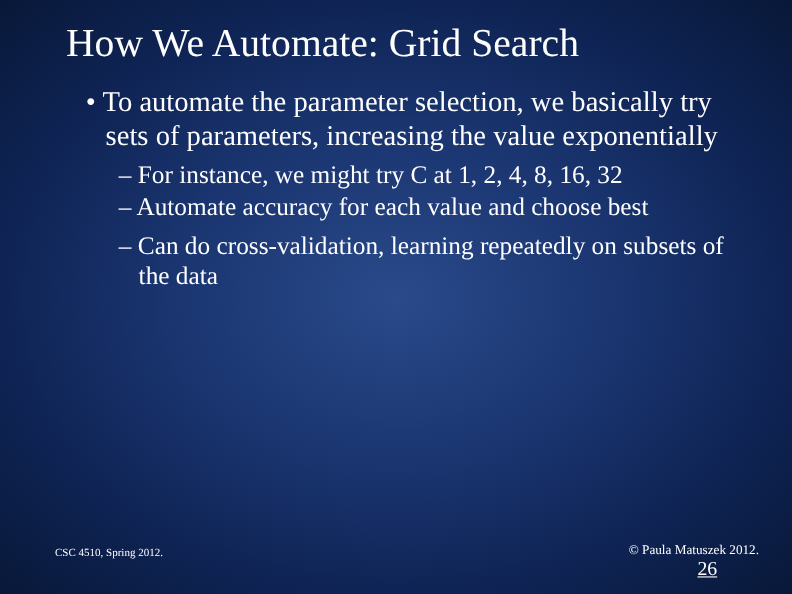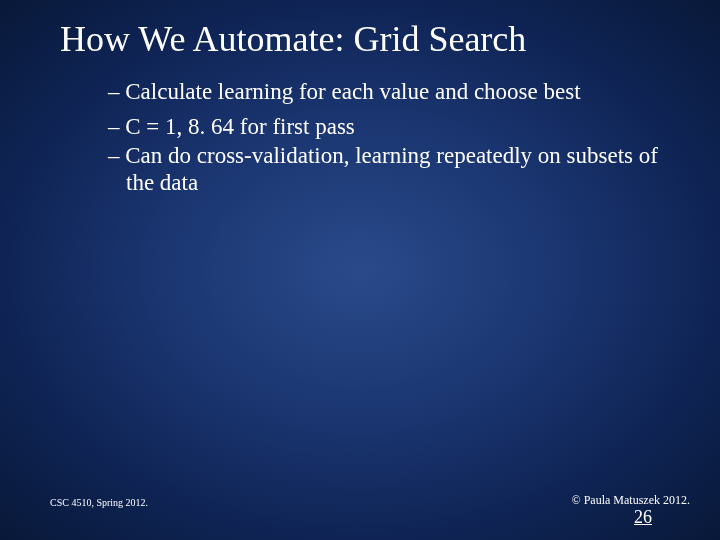--- a/index.html
+++ b/index.html
@@ -70,23 +70,24 @@
     font-size: 18px;
     text-decoration: underline;
   }
 </style>
 </head>
 <body>
 
 <div class="slide">
   <h1 class="title">How We Automate:  Grid Search</h1>
 
-  <div class="bullet-l2">Calculate learning for each value and choose best</div>
+  <div class="bullet-l1">To automate the parameter selection, we basically try sets of parameters, increasing the value exponentially</div>
+  <div class="bullet-l2">For instance, we might try C at 1, 2, 4, 8, 16, 32</div>
+  <div class="bullet-l2">Automate accuracy for each value and choose best</div>
 
   <div class="spacer"></div>
 
-  <div class="bullet-l2">C = 1, 8. 64 for first pass</div>
   <div class="bullet-l2">Can do cross-validation, learning repeatedly on subsets of the data</div>
 
   <div class="footer-left">CSC 4510, Spring 2012.</div>
   <div class="footer-right">© Paula Matuszek 2012.</div>
   <div class="page-num">26</div>
 </div>
 
 </body></html>

